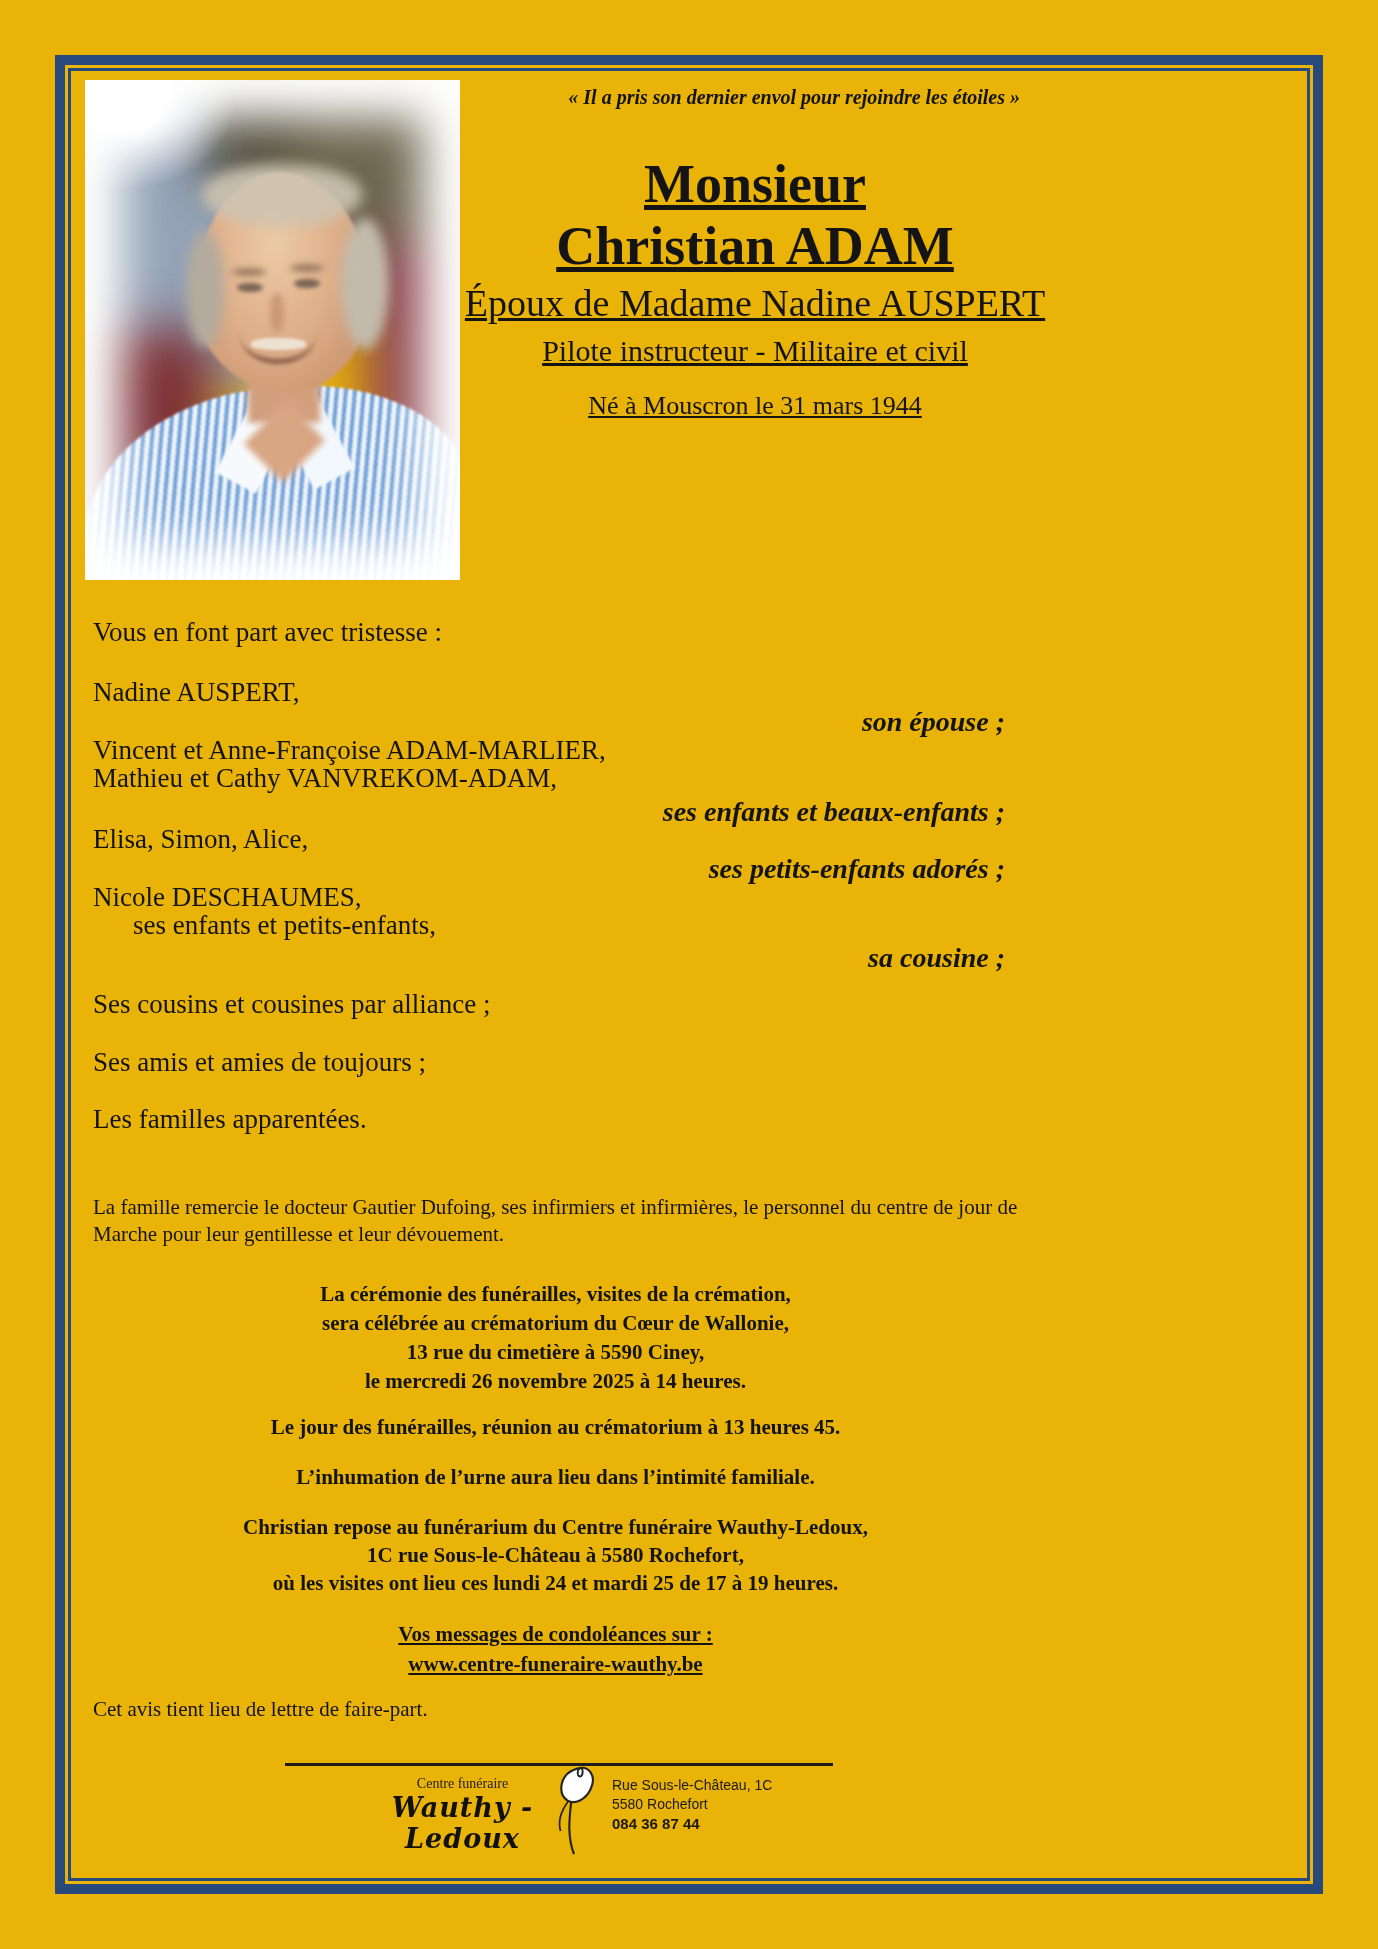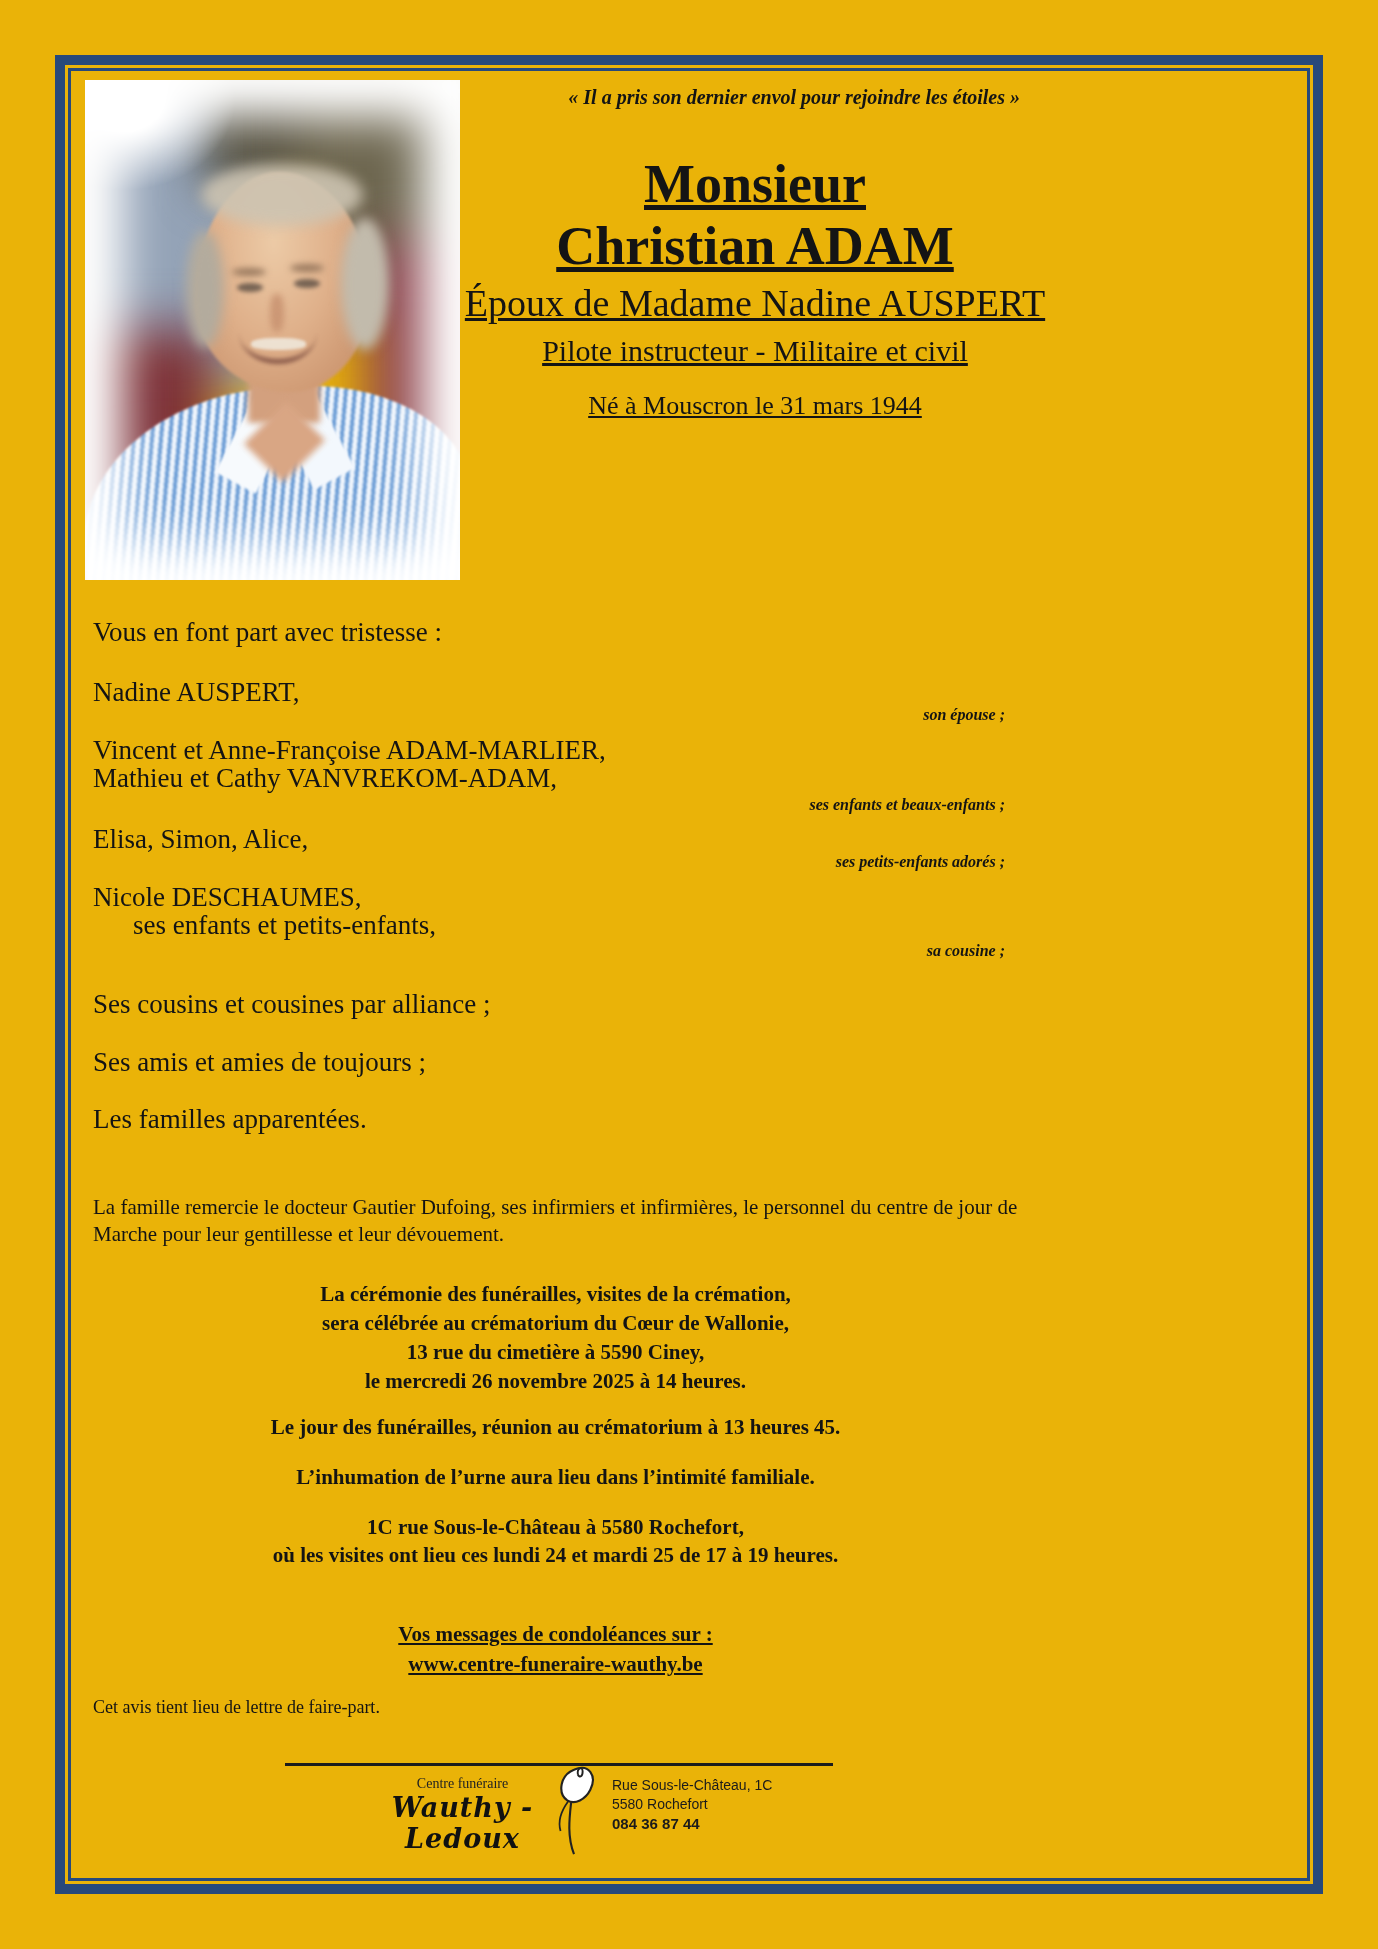--- a/index.html
+++ b/index.html
@@ -56,29 +56,29 @@
            font-size: 20px; font-weight: bold; font-style: italic; }
   .header-block { position: absolute; left: 455px; top: 153px; width: 600px; text-align: center; text-decoration: underline; }
   .title-big { font-size: 54px; font-weight: bold; line-height: 62px; }
   .spouse    { font-size: 38px; line-height: 52px; }
   .profession{ font-size: 30px; line-height: 44px; }
   .dates     { font-size: 26px; line-height: 31px; margin-top: 17px; }
 
   .bl { position: absolute; left: 93px; font-size: 27px; }
   .bl-indent { left: 133px; }
   .role { position: absolute; left: 93px; width: 912px; text-align: right;
-          font-size: 16px; font-weight: bold; font-style: italic; }
+          font-size: 28px; font-weight: bold; font-style: italic; }
   .thanks { position: absolute; left: 93px; top: 1194px; width: 1205px; font-size: 21px; line-height: 27px; }
   .cere { position: absolute; left: 93px; width: 925px; text-align: center;
           font-size: 21px; font-weight: bold; }
   .cere-multi { line-height: 29px; }
   .repose-multi { line-height: 28px; }
   .cond { line-height: 30px; }
   .cond .u { text-decoration: underline; }
-  .closing { position: absolute; left: 93px; top: 1697px; font-size: 18px; }
+  .closing { position: absolute; left: 93px; top: 1697px; font-size: 21px; }
 
   
   .footer-rule { position: absolute; left: 285px; top: 1763px; width: 548px; height: 3px; background: #1c1c1c; }
   .brand { position: absolute; left: 355px; top: 1776px; width: 215px; text-align: center; }
   .brand-top { font-size: 14px; color: #222; font-family: "Liberation Serif", serif; }
   .brand-name { font-size: 27px; font-weight: bold; font-style: italic; color: #111;
                 font-family: "DejaVu Serif", serif; letter-spacing: 1px; }
   .lily { position: absolute; left: 545px; top: 1762px; width: 58px; height: 96px; }
   .addr { position: absolute; left: 612px; top: 1776px; font-family: "Liberation Sans", sans-serif;
           font-size: 14px; line-height: 19px; color: #1b1b1b; }
@@ -150,20 +150,21 @@
 
   <div class="cere cere-multi" style="top:1280px;">
     <div>La cérémonie des funérailles, visites de la crémation,</div>
     <div>sera célébrée au crématorium du Cœur de Wallonie,</div>
     <div>13 rue du cimetière à 5590 Ciney,</div>
     <div>le mercredi 26 novembre 2025 à 14 heures.</div>
   </div>
   <div class="cere" style="top:1415px;">Le jour des funérailles, réunion au crématorium à 13 heures 45.</div>
   <div class="cere" style="top:1465px;">L’inhumation de l’urne aura lieu dans l’intimité familiale.</div>
   <div class="cere repose-multi" style="top:1513px;">
+    <div>Christian repose au funérarium du Centre funéraire Wauthy-Ledoux,</div>
     <div>1C rue Sous-le-Château à 5580 Rochefort,</div>
     <div>où les visites ont lieu ces lundi 24 et mardi 25 de 17 à 19 heures.</div>
   </div>
   <div class="cere cond" style="top:1619px;">
     <div class="u">Vos messages de condoléances sur :</div>
     <div class="u">www.centre-funeraire-wauthy.be</div>
   </div>
 
   <div class="closing">Cet avis tient lieu de lettre de faire-part.</div>
 

